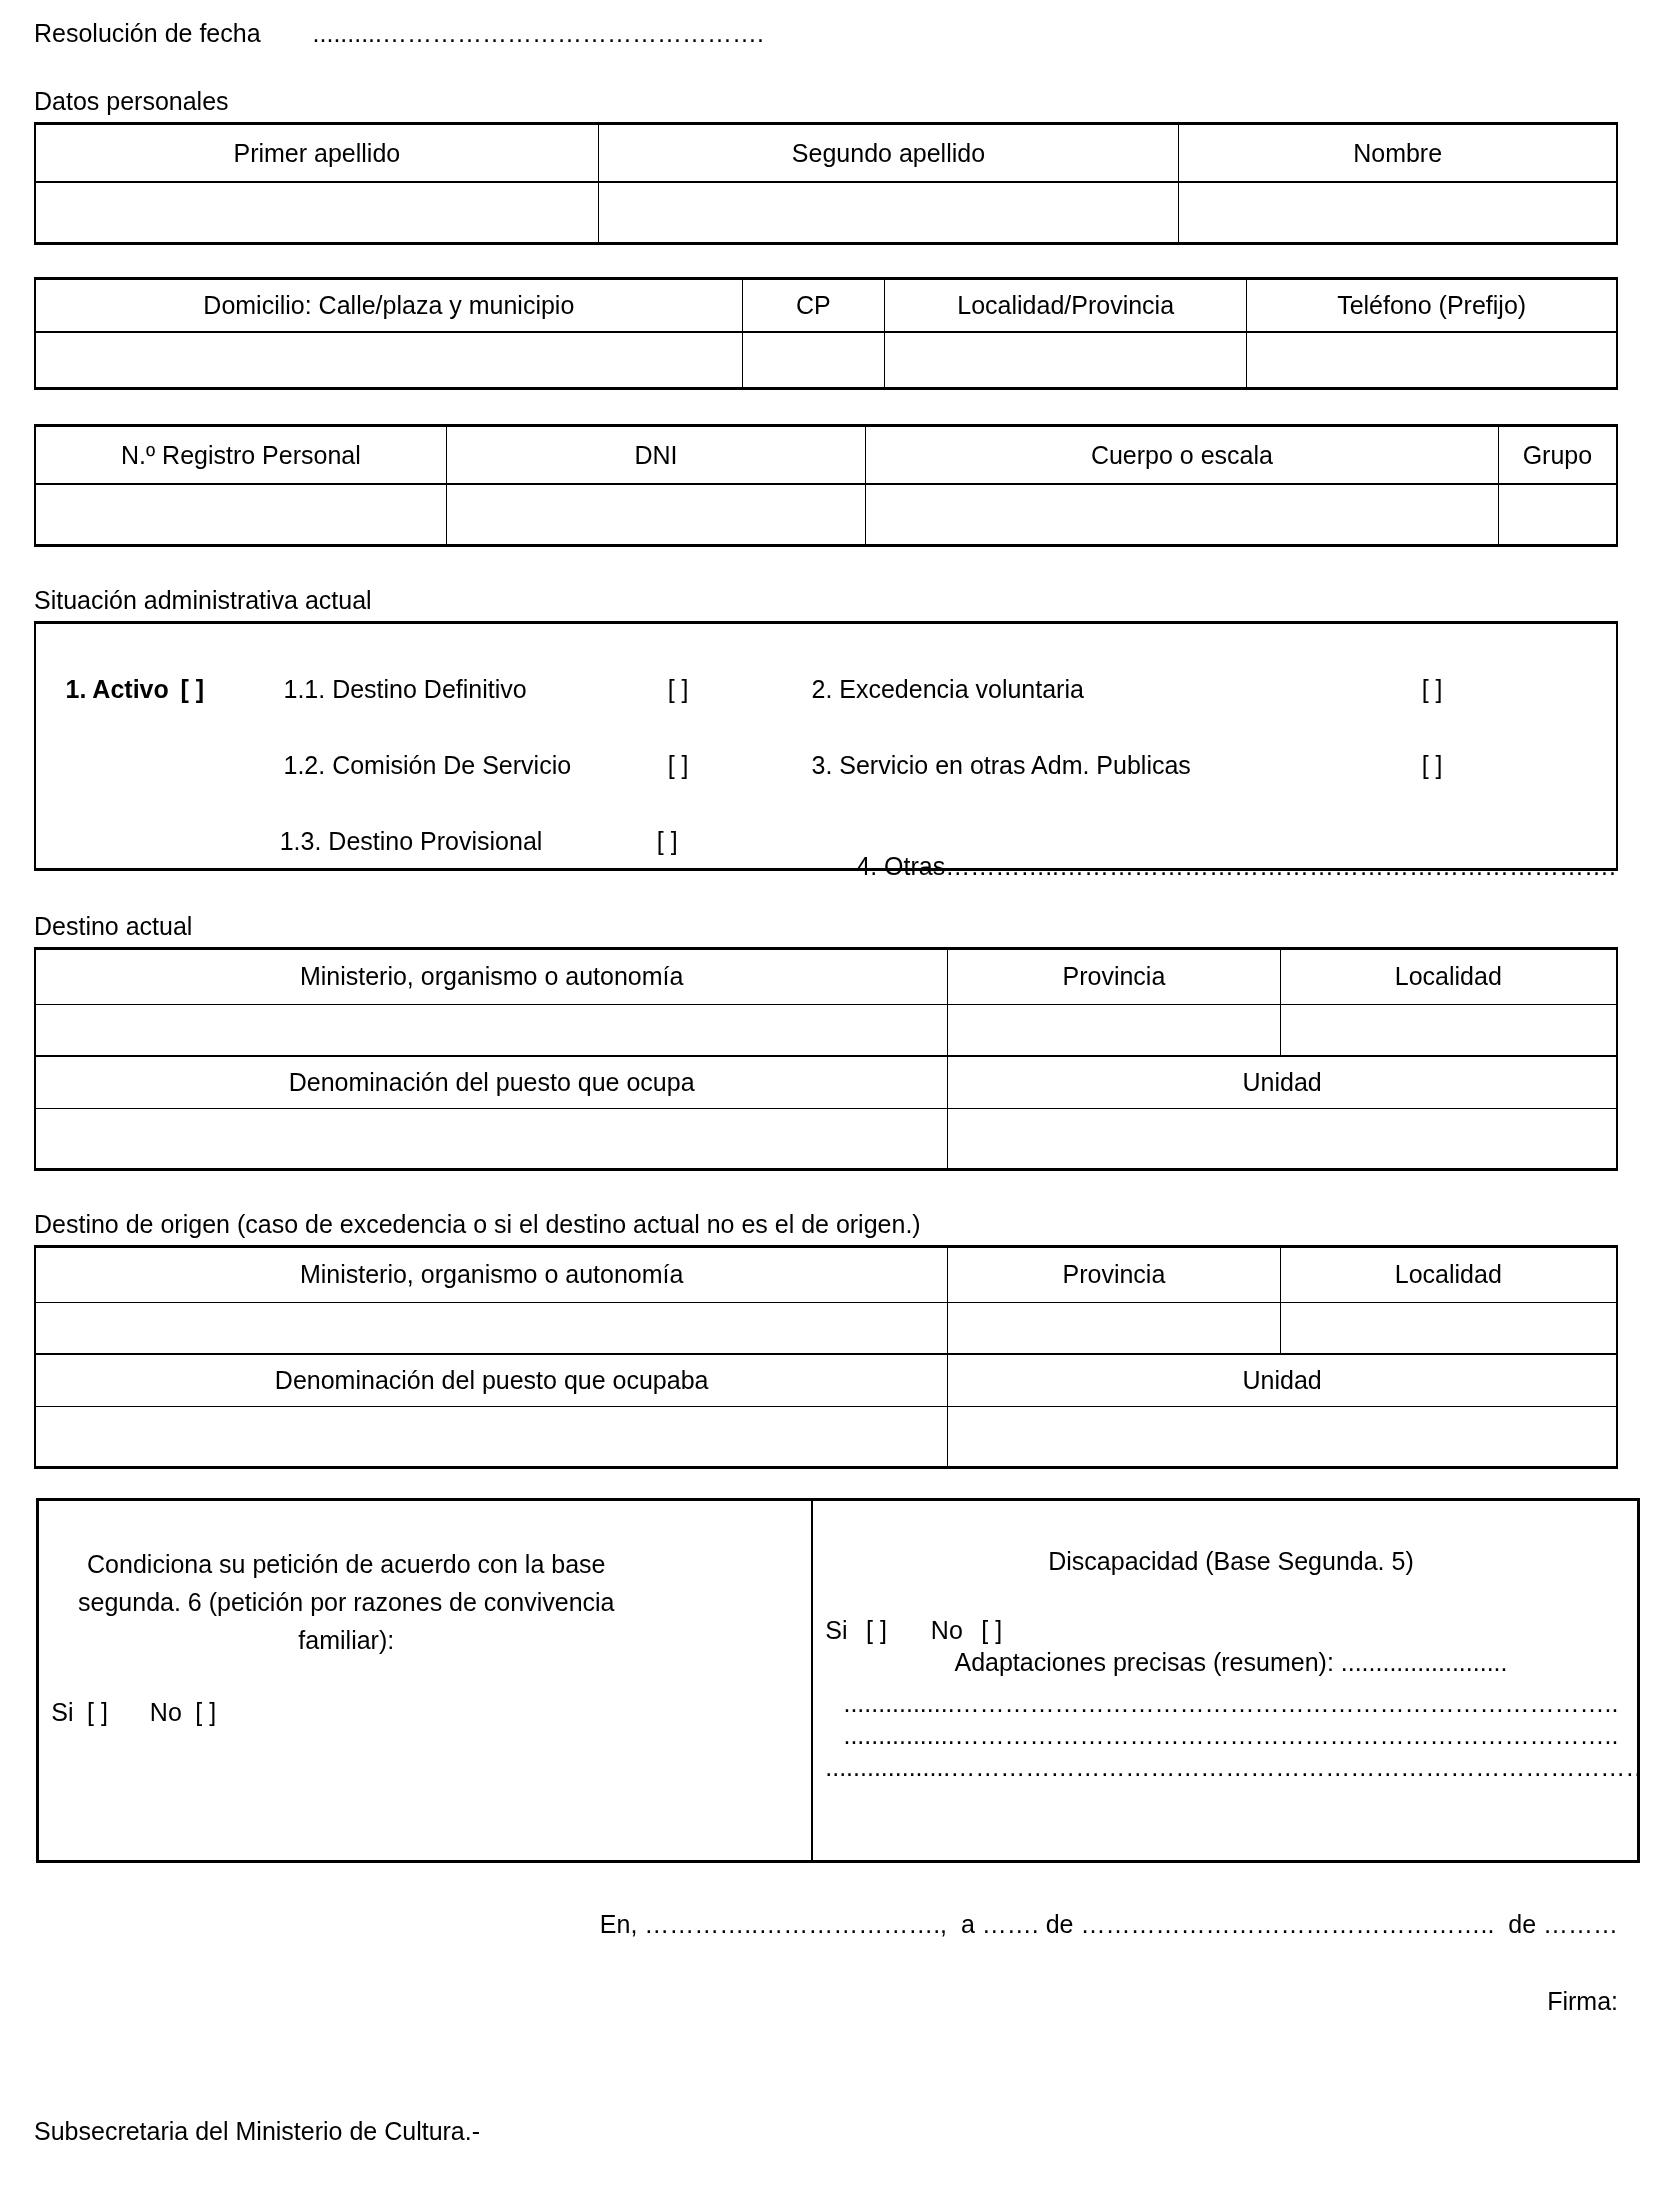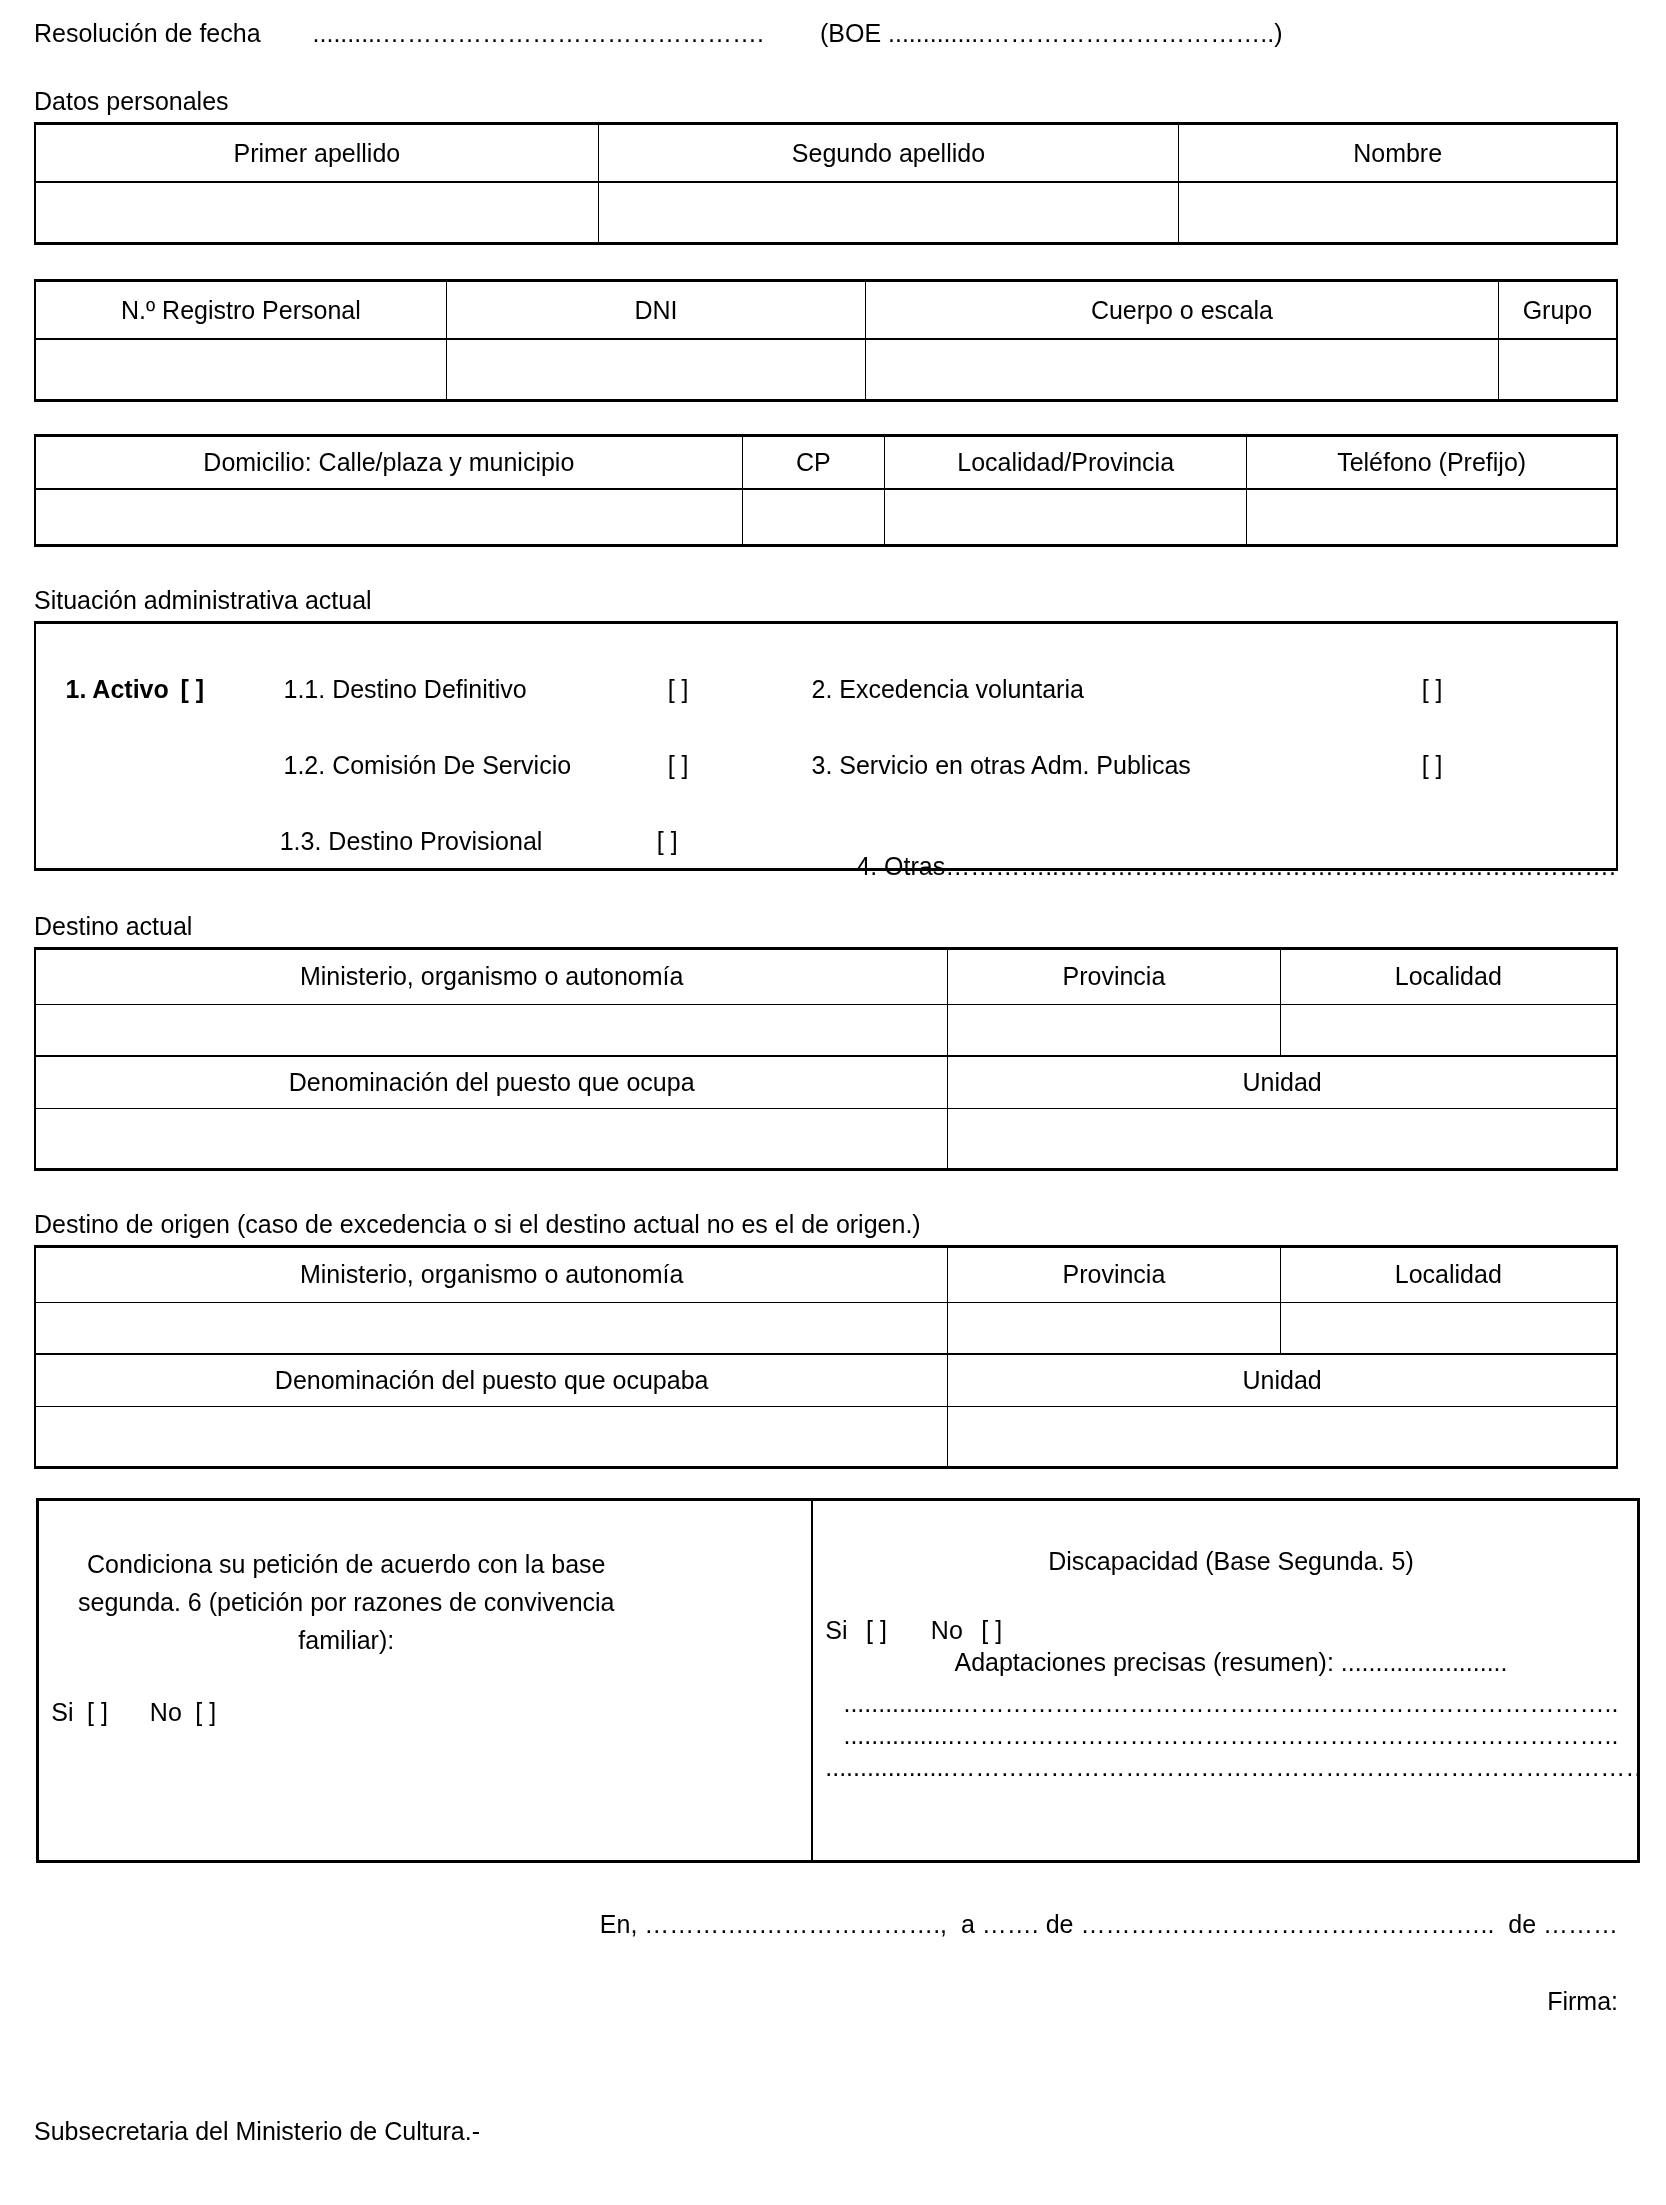--- a/index.html
+++ b/index.html
@@ -82,37 +82,59 @@
   .subsec  { margin-top: 100px; line-height: 30px; }
 </style>
 </head>
 <body>
 
 <div class="content">
 
   <div class="line1">
     <span>Resolución de fecha</span>
     <span class="dots">..........……………………………………….</span>
-    <span class="boe">(BOE ..............……………………………..)</span>
   </div>
 
   <div class="sec-label lbl-datos">Datos personales</div>
   <table class="t t1">
     <colgroup>
         <col style="width:35.6%">
         <col style="width:36.7%">
         <col>
       </colgroup>
     <tbody>
         <tr class="hdr">
       <th>Primer apellido</th>
       <th>Segundo apellido</th>
       <th>Nombre</th>
     </tr>
     <tr class="data">
+      <td></td>
+      <td></td>
+      <td></td>
+    </tr>
+  </tbody>
+    </table>
+
+  <table class="t t3">
+    <colgroup>
+        <col style="width:44.7%">
+        <col style="width:9%">
+        <col style="width:22.9%">
+        <col>
+      </colgroup>
+    <tbody>
+        <tr class="hdr">
+      <th>Domicilio: Calle/plaza y municipio</th>
+      <th>CP</th>
+      <th>Localidad/Provincia</th>
+      <th>Teléfono (Prefijo)</th>
+    </tr>
+    <tr class="data">
+      <td></td>
       <td></td>
       <td></td>
       <td></td>
     </tr>
   </tbody>
     </table>
 
   <table class="t t2">
     <colgroup>
         <col style="width:26%">
@@ -129,43 +151,20 @@
     </tr>
     <tr class="data">
       <td></td>
       <td></td>
       <td></td>
       <td></td>
     </tr>
   </tbody>
     </table>
 
-  <table class="t t3">
-    <colgroup>
-        <col style="width:44.7%">
-        <col style="width:9%">
-        <col style="width:22.9%">
-        <col>
-      </colgroup>
-    <tbody>
-        <tr class="hdr">
-      <th>Domicilio: Calle/plaza y municipio</th>
-      <th>CP</th>
-      <th>Localidad/Provincia</th>
-      <th>Teléfono (Prefijo)</th>
-    </tr>
-    <tr class="data">
-      <td></td>
-      <td></td>
-      <td></td>
-      <td></td>
-    </tr>
-  </tbody>
-    </table>
-
   <div class="sec-label lbl-sit">Situación administrativa actual</div>
   <div class="sit-box">
     <div class="sit-row">
       <div class="sit-c1">
         <span>1. Activo</span>
         <span class="box">[ ]</span>
       </div>
       <div class="sit-c2">
         <span>1.1. Destino Definitivo</span>
         <span class="box">[ ]</span>

